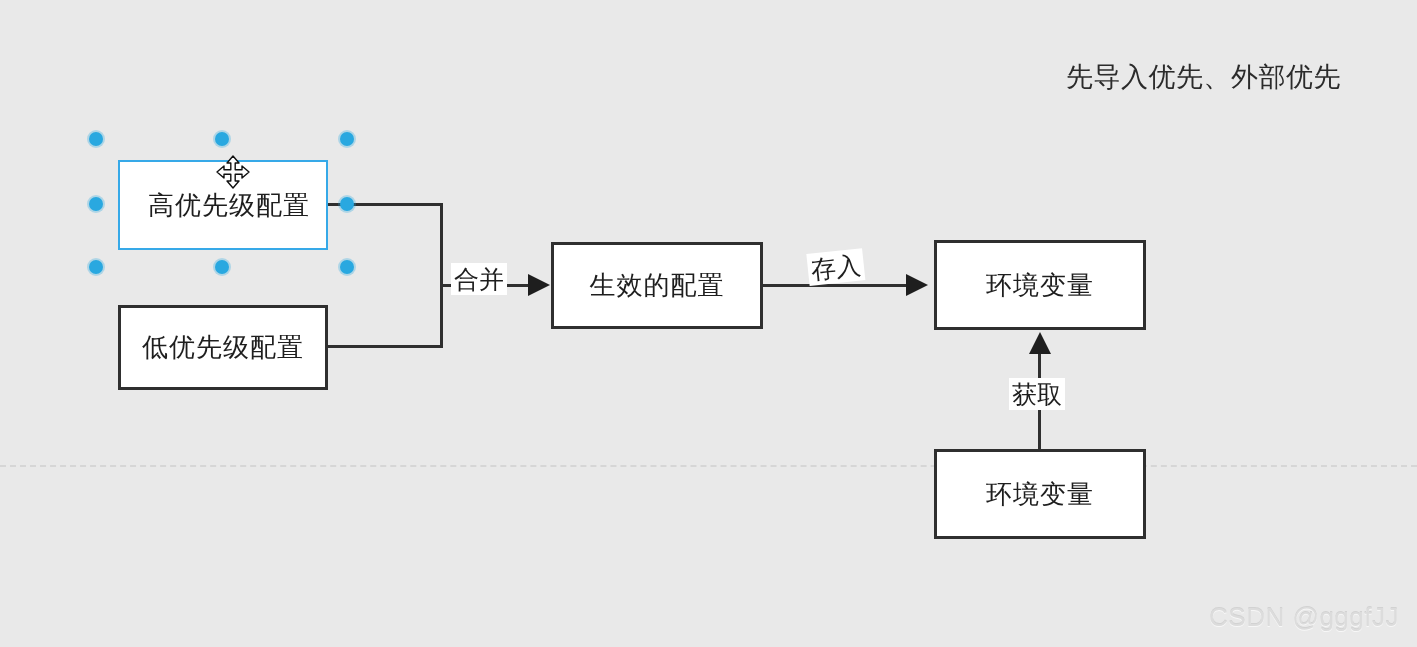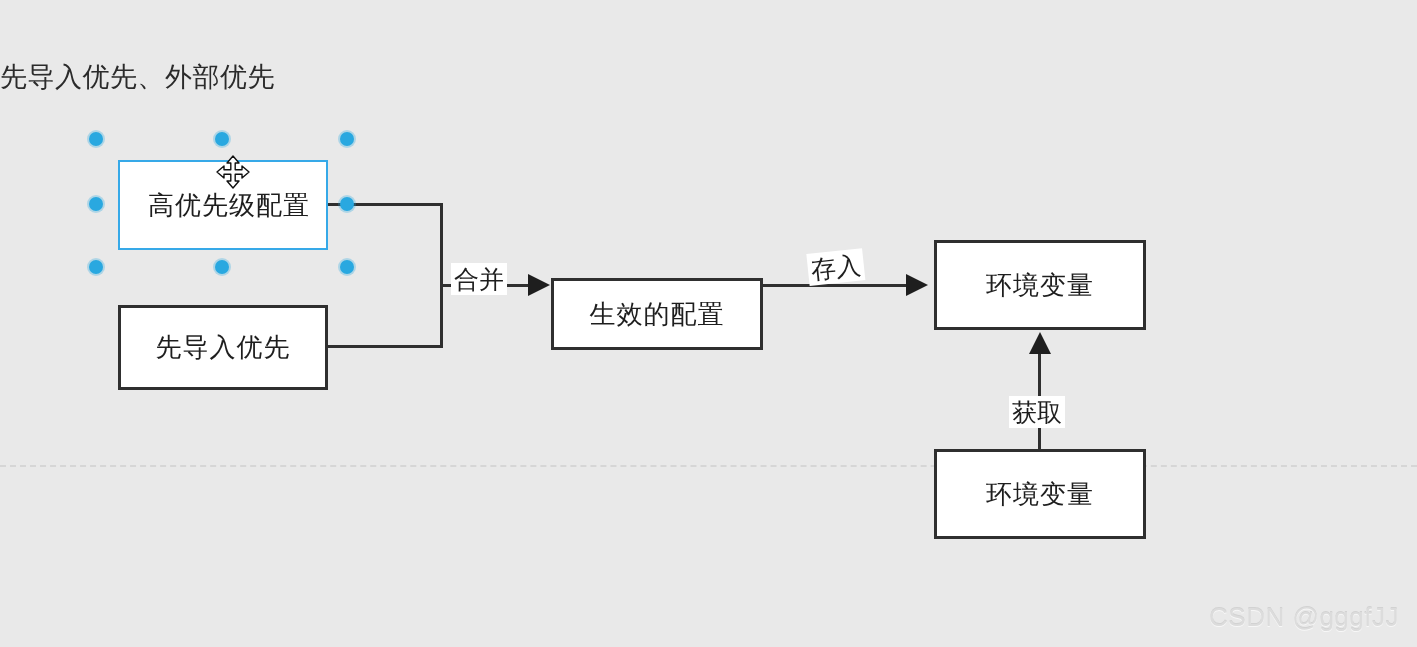--- a/index.html
+++ b/index.html
@@ -17,26 +17,27 @@
     background: #e9e9e9;
     overflow: hidden;
   }
 
   
   .diagram-title {
     position: absolute;
     left: 0;
     top: 58px;
     width: 1310px;
-    text-align: left;
+    text-align: right;
     font-size: 27px;
     line-height: 38px;
     color: #2b2b2b;
     letter-spacing: 0.5px;
     white-space: nowrap;
+    padding-left: 31px;
   }
 
   
   .guide-line {
     position: absolute;
     left: 0;
     top: 465px;
     width: 1417px;
     height: 0;
     border-top: 2px dashed #d6d6d6;
@@ -141,24 +142,24 @@
 
   <div class="diagram-title">先导入优先、外部优先</div>
 
   <div class="guide-line"></div>
 
   <div class="node selected" style="left:118px; top:160px; width:210px; height:90px;">
     <span>高优先级配置</span>
   </div>
 
   <div class="node" style="left:118px; top:305px; width:210px; height:85px;">
-    <span>先导入优先</span>
-  </div>
-
-  <div class="node" style="left:551px; top:242px; width:212px; height:72px;margin-top:36px;">
+    <span>低优先级配置</span>
+  </div>
+
+  <div class="node" style="left:551px; top:242px; width:212px; height:87px;">
     <span>生效的配置</span>
   </div>
 
   <div class="node" style="left:934px; top:240px; width:212px; height:90px;">
     <span>环境变量</span>
   </div>
 
   <div class="node" style="left:934px; top:449px; width:212px; height:90px;">
     <span>环境变量</span>
   </div>
@@ -175,21 +176,21 @@
   <div class="seg h" style="left:763px; top:284px; width:150px;"></div>
   <div class="arrow-head right" style="left:906px; top:274px;"></div>
 
   <div class="seg v" style="left:1038px; top:352px; height:98px;"></div>
   <div class="arrow-head up" style="left:1029px; top:332px;"></div>
 
   <div class="edge-label" style="left:414px; top:263px;margin-left:37px;">合并</div>
 
   <div class="edge-label tilted" style="left:808px; top:254px;">存入</div>
 
-  <div class="edge-label" style="left:1009px; top:396px;">获取</div>
+  <div class="edge-label" style="left:1009px; top:378px;">获取</div>
 
   <div class="handle" style="left:96px;  top:139px;"></div>
   <div class="handle" style="left:222px; top:139px;"></div>
   <div class="handle" style="left:347px; top:139px;"></div>
   <div class="handle" style="left:96px;  top:204px;"></div>
   <div class="handle" style="left:347px; top:204px;"></div>
   <div class="handle" style="left:96px;  top:267px;"></div>
   <div class="handle" style="left:222px; top:267px;"></div>
   <div class="handle" style="left:347px; top:267px;"></div>
 

